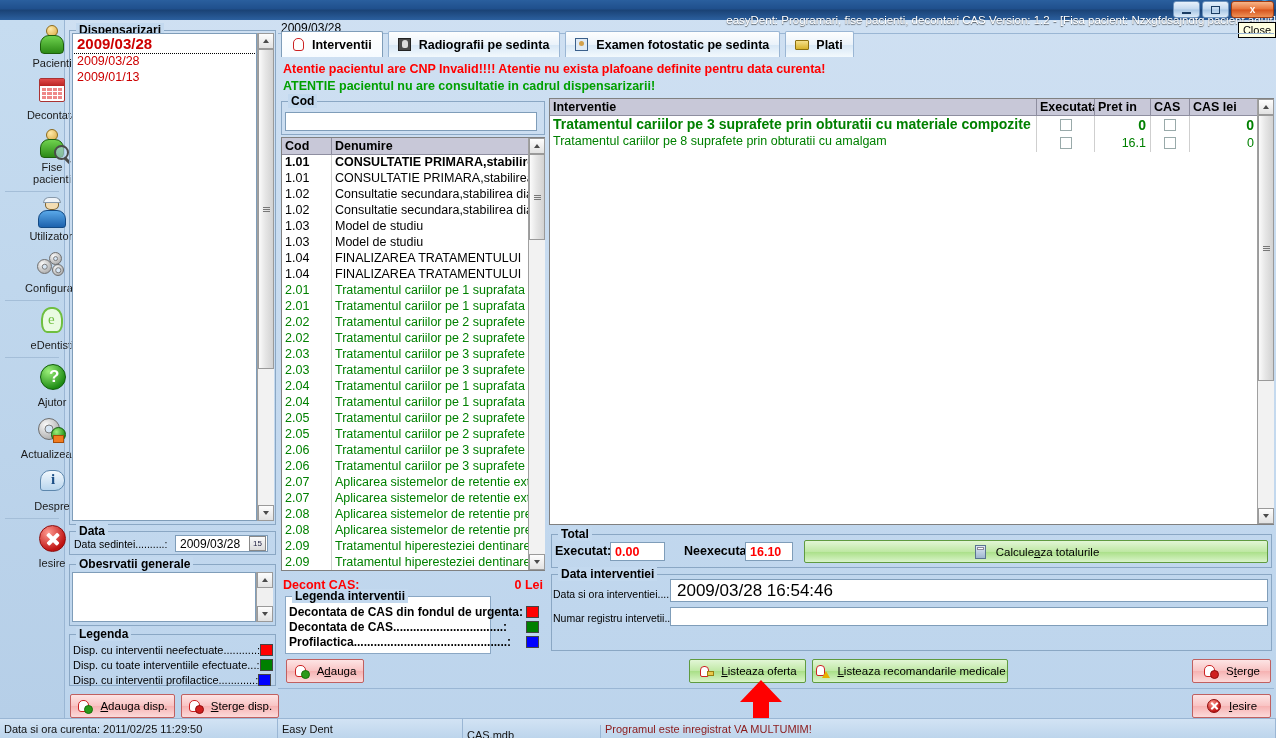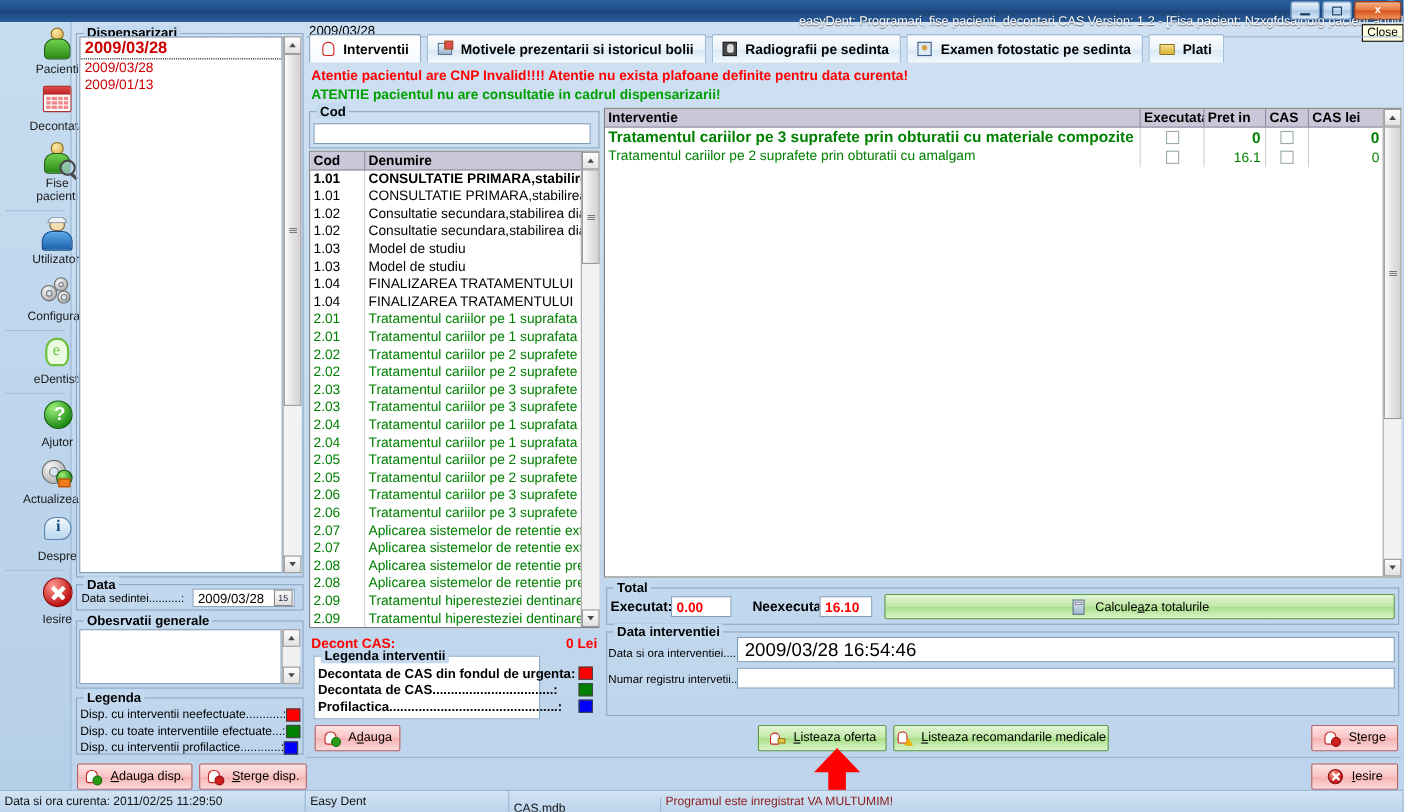--- a/index.html
+++ b/index.html
@@ -416,27 +416,20 @@
 
   <div class="tabstrip" style="left:281px; top:31px;" id="tabstrip">
       <div class="tab active">
         <span class="ti">
           <span style="position:absolute;left:3px;top:1px;width:11px;height:13px;border:1.5px solid #c22;border-radius:5px 5px 3px 3px;background:#fff;"></span>
         </span>
         <span>Interventii</span>
       </div>
       <div class="tab">
         <span class="ti">
-          <span style="position:absolute;left:1px;top:2px;width:13px;height:11px;background:linear-gradient(to bottom,#e8f0f8,#9cb6d0);border:1px solid #5a7490;"></span>
-          <span style="position:absolute;left:7px;top:0px;width:8px;height:8px;background:#e04b4b;border:1px solid #952;"></span>
-        </span>
-        <span>Motivele prezentarii si istoricul bolii</span>
-      </div>
-      <div class="tab">
-        <span class="ti">
           <span style="position:absolute;left:1px;top:1px;width:13px;height:13px;background:#4a4a4a;border:1px solid #222;"></span>
           <span style="position:absolute;left:5px;top:3px;width:6px;height:8px;border-radius:3px 3px 2px 2px;background:#dcdcdc;"></span>
         </span>
         <span>Radiografii pe sedinta</span>
       </div>
       <div class="tab">
         <span class="ti">
           <span style="position:absolute;left:1px;top:1px;width:13px;height:13px;background:#dfeaf5;border:1.5px solid #3a5f8a;"></span>
           <span style="position:absolute;left:5px;top:4px;width:5px;height:5px;border-radius:50%;background:#d4a14a;"></span>
         </span>
@@ -631,21 +624,21 @@
           <div style="width: 58px; border-right: 1px solid rgb(207, 207, 207); height: 18px; display: flex; align-items: center;">
             <div style="width: 12px; height: 12px; border: 1px solid rgb(153, 170, 170); background: rgb(255, 255, 255); margin: 0px auto;"></div>
           </div>
           <div style="width: 56px; text-align: right; padding-right: 4px; border-right: 1px solid rgb(207, 207, 207); height: 18px; line-height: 18px;">0</div>
           <div style="width: 39px; border-right: 1px solid rgb(207, 207, 207); height: 18px; display: flex; align-items: center;">
             <div style="width: 12px; height: 12px; border: 1px solid rgb(153, 170, 170); background: rgb(255, 255, 255); margin: 0px auto;"></div>
           </div>
           <div style="width: 68px; text-align: right; padding-right: 4px; height: 18px; line-height: 18px;">0</div>
         </div>
         <div style="display: flex; height: 18px; align-items: center; font-size: 12.5px; color: rgb(0, 128, 0);">
-          <div style="width: 487px; padding-left: 3px; white-space: nowrap; overflow: hidden; border-right: 1px solid rgb(207, 207, 207); height: 18px;">Tratamentul cariilor pe 2 suprafete prin obturatii cu amalgam</div>
+          <div style="width: 487px; padding-left: 3px; white-space: nowrap; overflow: hidden; border-right: 1px solid rgb(207, 207, 207); height: 18px;">Tratamentul cariilor pe 8 suprafete prin obturatii cu amalgam</div>
           <div style="width: 58px; border-right: 1px solid rgb(207, 207, 207); height: 18px; display: flex; align-items: center;">
             <div style="width: 12px; height: 12px; border: 1px solid rgb(153, 170, 170); background: rgb(255, 255, 255); margin: 0px auto;"></div>
           </div>
           <div style="width: 56px; text-align: right; padding-right: 4px; border-right: 1px solid rgb(207, 207, 207); height: 18px; line-height: 18px;">16.1</div>
           <div style="width: 39px; border-right: 1px solid rgb(207, 207, 207); height: 18px; display: flex; align-items: center;">
             <div style="width: 12px; height: 12px; border: 1px solid rgb(153, 170, 170); background: rgb(255, 255, 255); margin: 0px auto;"></div>
           </div>
           <div style="width: 68px; text-align: right; padding-right: 4px; height: 18px; line-height: 18px;">0</div>
         </div>
       </div>

